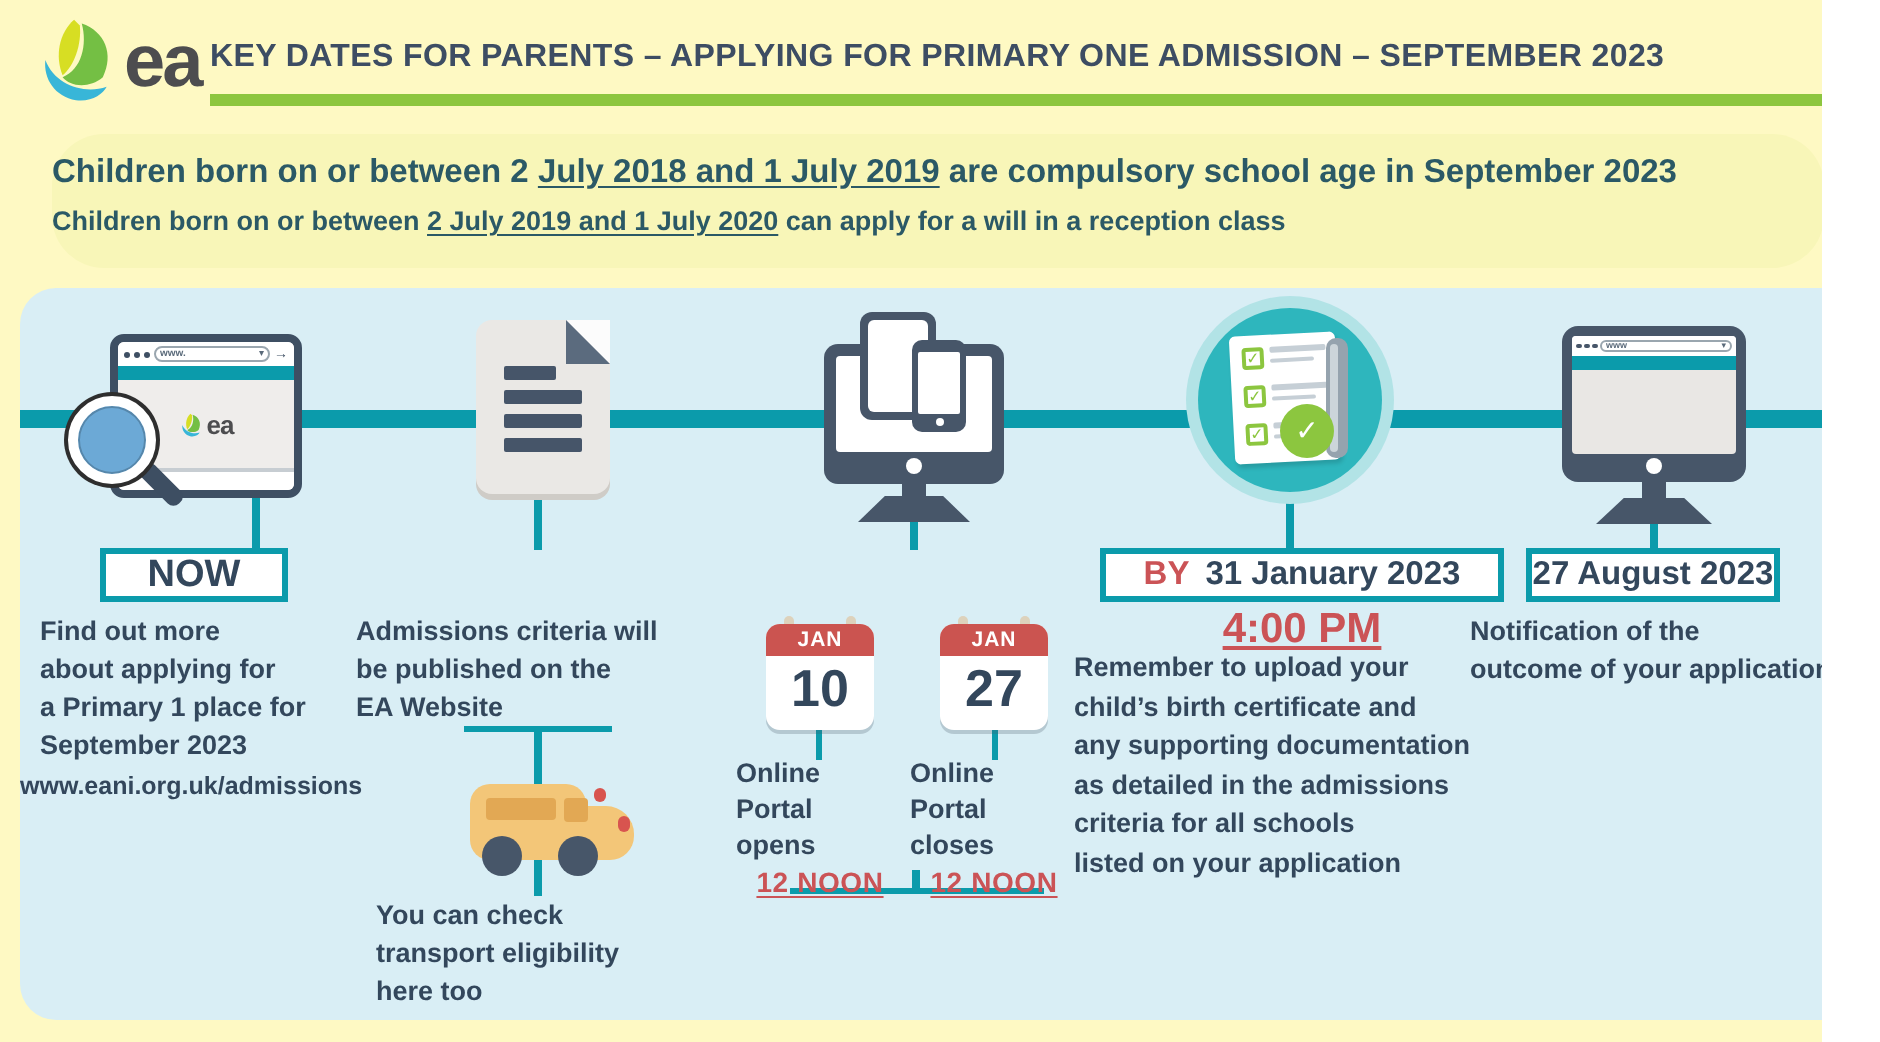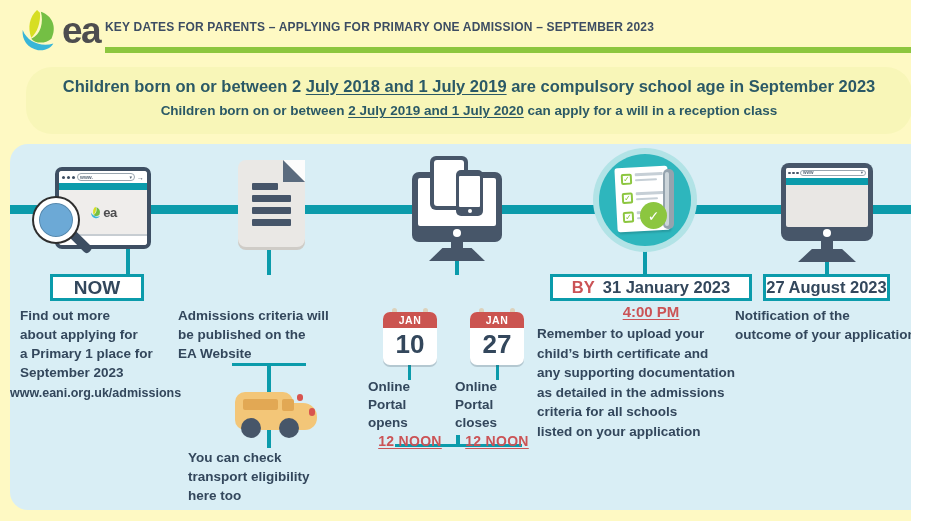--- a/index.html
+++ b/index.html
@@ -4,25 +4,25 @@
 <style>
 *{margin:0;padding:0;box-sizing:border-box}
 html,body{width:940px;height:521px}
 body{font-family:"Liberation Sans","DejaVu Sans",sans-serif;background:#fff}
 #stage{position:relative;width:911px;height:521px;background:#fef9c3;overflow:hidden}
 
 
 #logo{position:absolute;left:15px;top:7px;display:flex;align-items:center}
 #logo svg{width:46px;height:46px}
 #logo .ea{font-size:37px;font-weight:700;color:#4d4d4f;letter-spacing:-1.5px;line-height:1;margin-left:1px}
-#title{position:absolute;left:105px;top:20px;font-size:12px;font-weight:700;color:#3d4d63;letter-spacing:.2px;white-space:nowrap}
+#title{position:absolute;left:105px;top:20px;font-size:16px;font-weight:700;color:#3d4d63;letter-spacing:.2px;white-space:nowrap}
 #greenbar{position:absolute;left:105px;top:47px;width:835px;height:6px;background:#8dc63f}
 
 
-#banner{position:absolute;left:26px;top:67px;width:886px;height:67px;background:#f8f6b8;border-radius:26px;text-align:center;color:#2b5966}
+#banner{position:absolute;left:26px;top:67px;width:886px;height:67px;background:#f8f6b8;border-radius:26px;color:#2b5966}
 #banner .l1{padding-top:10px;font-size:16.5px;font-weight:700}
 #banner .l2{padding-top:7px;font-size:13.5px;font-weight:700}
 .ul{text-decoration:underline;text-underline-offset:2px}
 
 
 #panel{position:absolute;left:10px;top:144px;width:920px;height:366px;background:#d9eef5;border-radius:18px}
 #panel>*{position:absolute}
 .mainline{left:0;top:61px;width:920px;height:9px;background:#0b9bab}
 .vline{background:#0b9bab;width:4px}
 .hline{background:#0b9bab;height:3px}
@@ -288,21 +288,21 @@
     </div>
     <div class="txt" style="left:358px;top:234px;width:84px;line-height:18px">Online
 Portal
 opens</div>
     <div class="txt" style="left:445px;top:234px;width:84px;line-height:18px">Online
 Portal
 closes</div>
     <div class="red" style="left:352px;top:289px;width:96px;font-size:14px;letter-spacing:.3px">12 NOON</div>
     <div class="red" style="left:439px;top:289px;width:96px;font-size:14px;letter-spacing:.3px">12 NOON</div>
 
-    <div class="red" style="left:576px;top:159px;width:130px;font-size:15px">4:00 PM</div>
+    <div class="red" style="left:576px;top:159px;width:130px;font-size:21px">4:00 PM</div>
     <div class="txt" style="left:527px;top:180px;width:228px;line-height:19.5px">Remember to upload your
 child’s birth certificate and
 any supporting documentation
 as detailed in the admissions
 criteria  for all schools
 listed on your application</div>
 
     <div class="txt" style="left:725px;top:162px;width:185px">Notification of the
 outcome of your application</div>
   </div>

